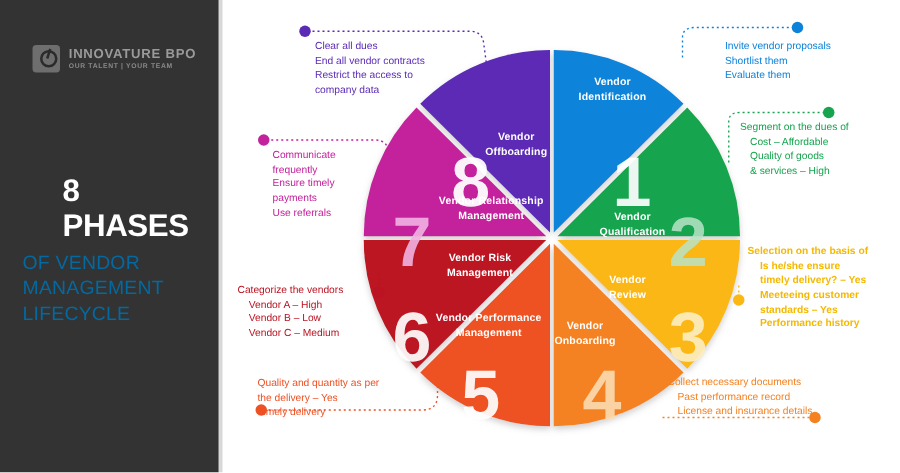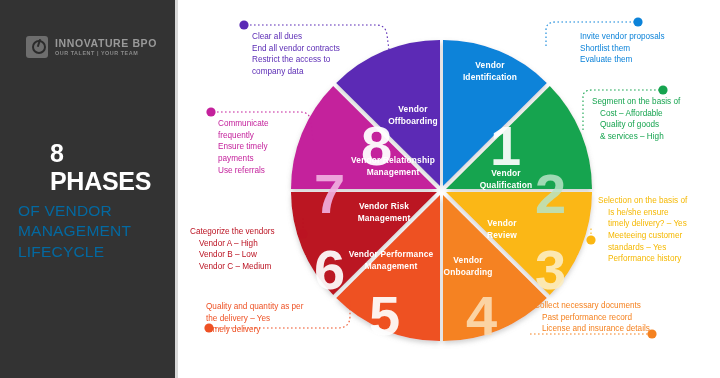--- a/index.html
+++ b/index.html
@@ -224,27 +224,27 @@
     <div class="ln">Timely delivery</div>
   </div>
 
   <div class="anno" style="left:556px;top:31px;color:#0c83d9;margin-left:24px;">
     <div class="ln">Invite vendor proposals</div>
     <div class="ln">Shortlist them</div>
     <div class="ln">Evaluate them</div>
   </div>
 
   <div class="anno" style="left:592px;top:96px;color:#16a44f;">
-    <div class="ln">Segment on the basis of</div>
+    <div class="ln">Segment on the dues of</div>
     <div class="ln" style="padding-left:8px">Cost – Affordable</div>
     <div class="ln" style="padding-left:8px">Quality of goods</div>
     <div class="ln" style="padding-left:8px">&amp; services – High</div>
   </div>
 
-  <div class="anno" style="left:598px;top:195px;color:#f5b800;">
+  <div class="anno" style="left:598px;top:195px;color:#f5b800;font-weight:bold;">
     <div class="ln">Selection on the basis of</div>
     <div class="ln" style="padding-left:10px">Is he/she ensure</div>
     <div class="ln" style="padding-left:10px">timely delivery? – Yes</div>
     <div class="ln" style="padding-left:10px">Meeteeing customer</div>
     <div class="ln" style="padding-left:10px">standards – Yes</div>
     <div class="ln" style="padding-left:10px">Performance history</div>
   </div>
 
   <div class="anno" style="left:534px;top:300px;color:#f58220;">
     <div class="ln">Collect necessary documents</div>

